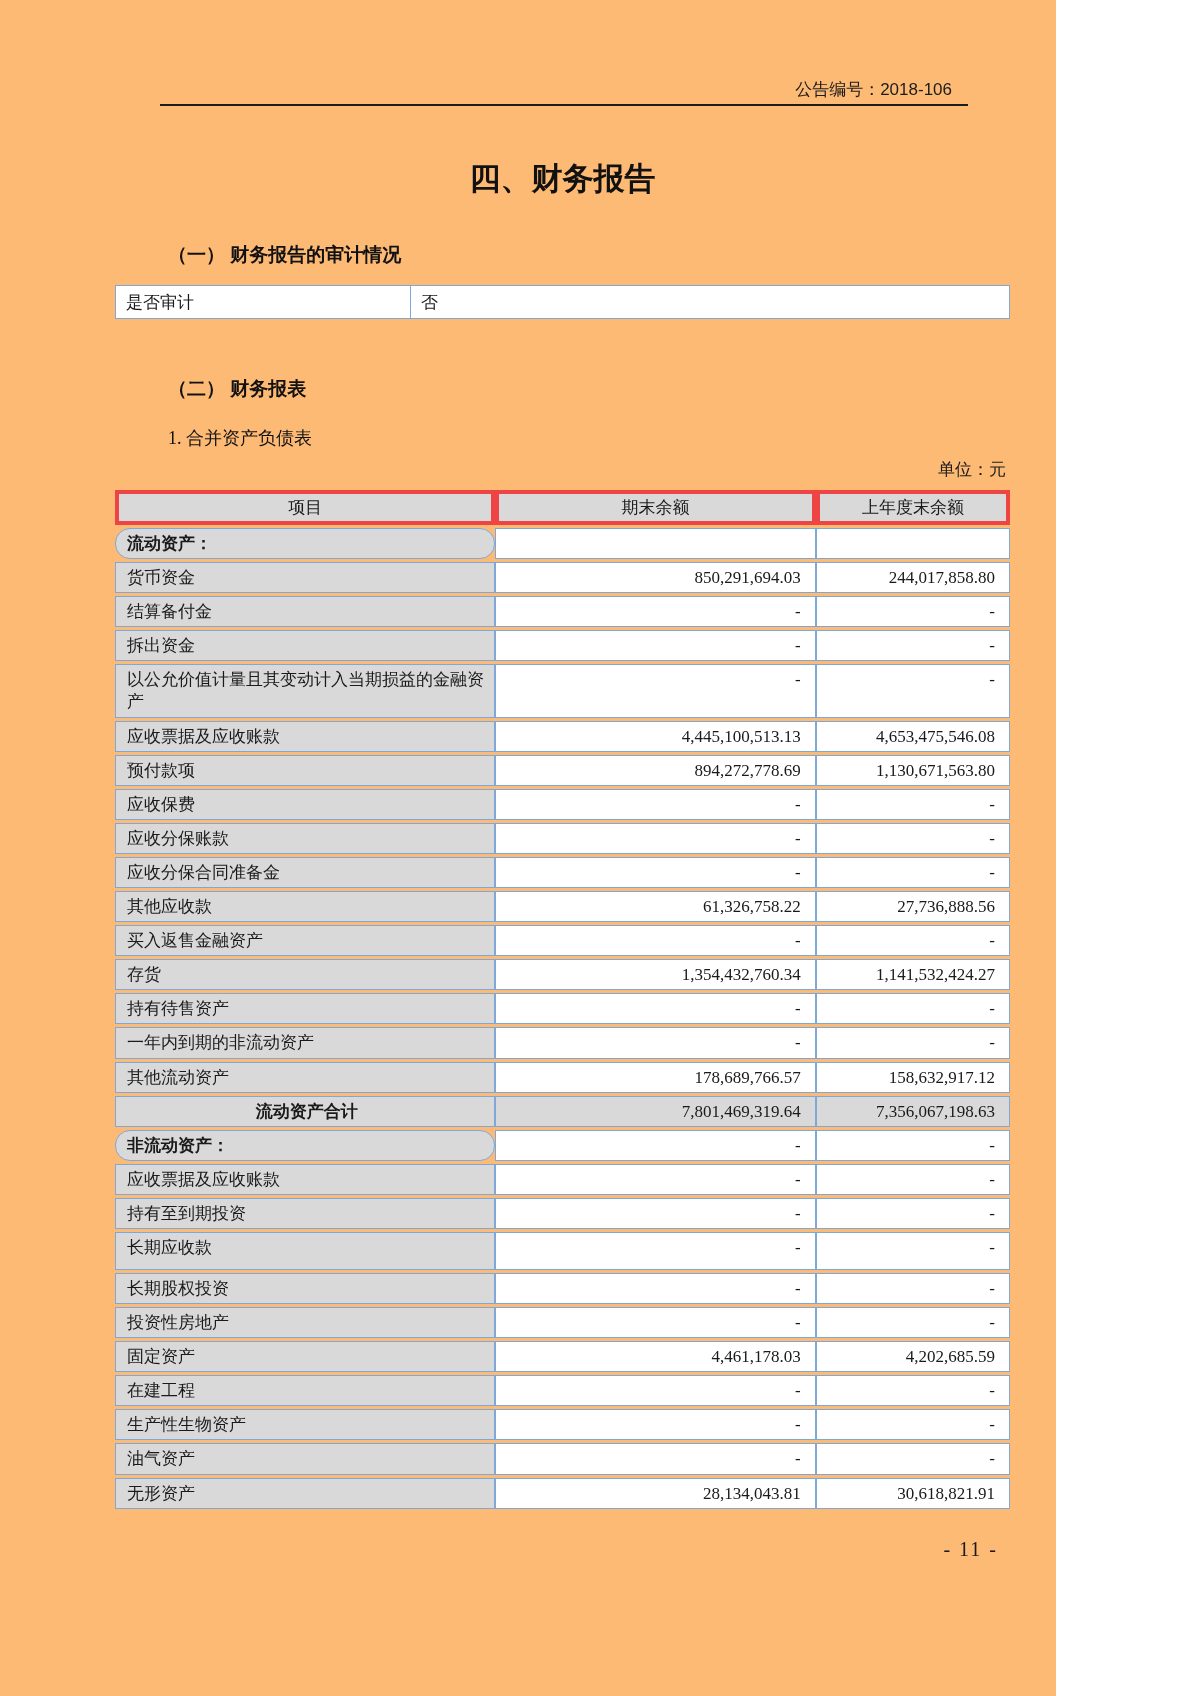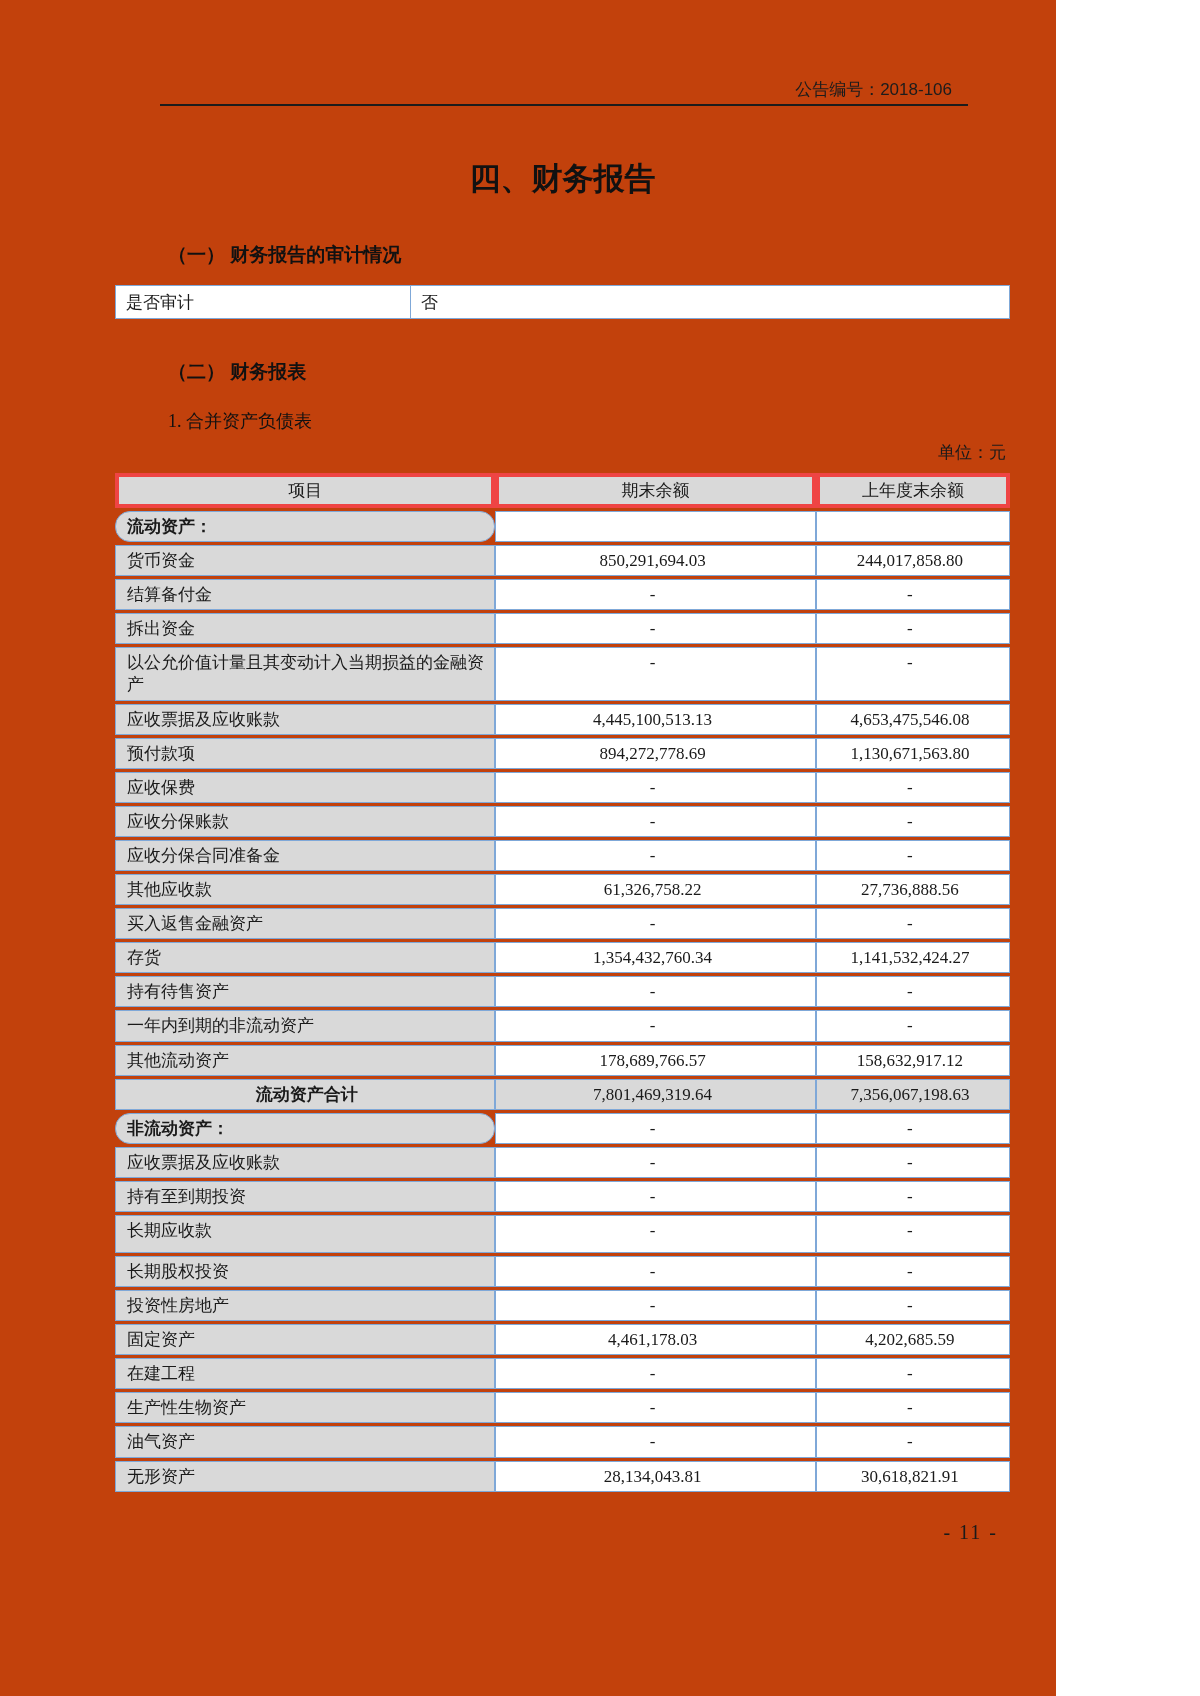--- a/index.html
+++ b/index.html
@@ -6,21 +6,21 @@
   html,body { background:#ffffff; }
   body {
     width:1200px;
     font-family:"Liberation Serif","DejaVu Serif",serif;
     color:#1a1a1a;
   }
   .page {
     position:relative;
     width:1056px;
     height:1696px;
-    background:#c2410c;
+    background:#fdba74;
     overflow:hidden;
     padding-top:78px;
   }
   
   .doc-header { margin-left:160px; width:808px; }
   .ann-no {
     text-align:right;
     padding-right:16px;
     font-family:"Liberation Sans","DejaVu Sans",sans-serif;
     font-size:17px;
@@ -39,21 +39,21 @@
     color:#111;
   }
   .sec-heading {
     margin-left:168px;
     font-family:"Liberation Sans","DejaVu Sans",sans-serif;
     font-weight:bold;
     font-size:19px;
     color:#111;
   }
   .sec-heading.first { margin-top:42px; }
-  .sec-heading.second { margin-top:40px; }
+  .sec-heading.second { margin-top:57px; }
   .sub-heading {
     margin:24px 0 0 168px;
     font-size:18px;
     color:#111;
   }
   .unit-label {
     margin:8px 0 0 115px;
     width:895px;
     text-align:right;
     padding-right:4px;
@@ -103,21 +103,21 @@
     vertical-align:top;
     line-height:1.3;
     background:#ffffff;
   }
   table.bs-table td:first-child {
     background:#d9d9d9;
     padding-left:11px;
     text-align:left;
   }
   table.bs-table td.num {
-    text-align:center;
+    text-align:right;
     padding-right:14px;
   }
   table.bs-table tr.section td:first-child { font-weight:bold;border-radius:15px; }
   table.bs-table tr.total td { background:#d9d9d9; }
   table.bs-table tr.total td:first-child { text-align:center; font-weight:bold; }
   table.bs-table tr.tall td { height:38px; }
 
   .page-number {
     margin:26px 0 0 115px;
     width:895px;

